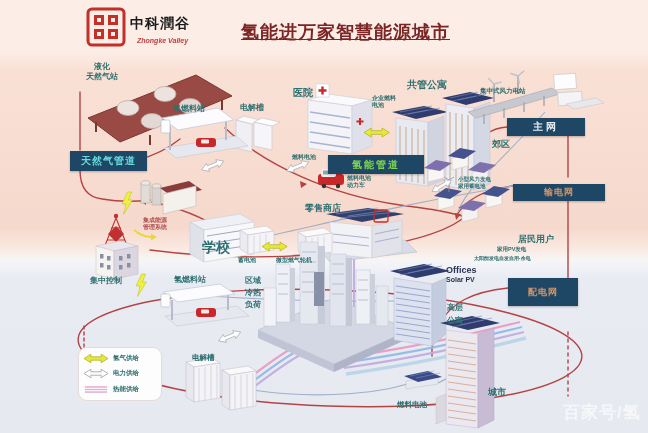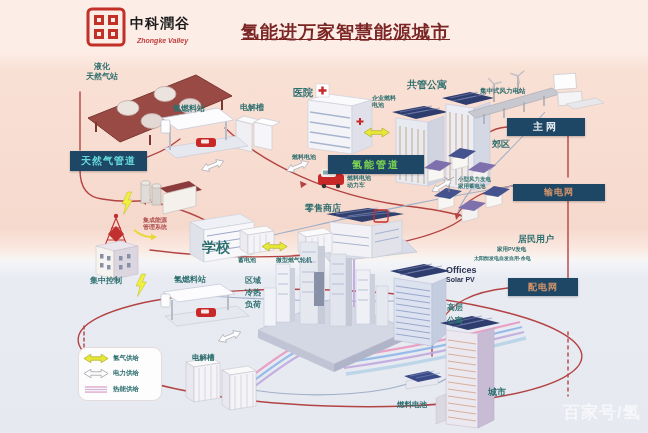--- a/index.html
+++ b/index.html
@@ -425,21 +425,21 @@
   </svg>
   <div class="lbl" style="left:130px;top:15px;font-size:14px;color:#1a1a1a;letter-spacing:1px;">中科潤谷</div>
   <div class="lbl" style="left:137px;top:37px;font-size:7px;color:#c04040;font-style:italic;">Zhongke Valley</div>
   <div class="lbl" style="left:241px;top:22px;font-size:18px;color:#7b2525;letter-spacing:1px;text-decoration:underline;">氢能进万家智慧能源城市</div>
 </div>
 
 <div class="pill" style="left:70px;top:151px;width:77px;height:20px;font-size:10px;color:#66d9d9;letter-spacing:1px;">天然气管道</div>
 <div class="pill" style="left:328px;top:147px;width:96px;height:19px;font-size:10px;color:#7ed652;letter-spacing:2px;margin-top:8px;">氢能管道</div>
 <div class="pill" style="left:507px;top:118px;width:78px;height:18px;font-size:10px;color:#e8eef4;letter-spacing:3px;">主网</div>
 <div class="pill" style="left:513px;top:184px;width:92px;height:17px;font-size:9px;color:#d4956a;letter-spacing:1px;">输电网</div>
-<div class="pill" style="left:508px;top:278px;width:70px;height:18px;font-size:9px;color:#d4956a;letter-spacing:1px;">配电网</div>
+<div class="pill" style="left:508px;top:278px;width:70px;height:28px;font-size:9px;color:#d4956a;letter-spacing:1px;">配电网</div>
 
 <div class="lbl" style="left:72px;top:62px;width:60px;text-align:center;font-size:8px;">液化
 天然气站</div>
 <div class="lbl" style="left:173px;top:104px;font-size:8px;">氢燃料站</div>
 <div class="lbl" style="left:240px;top:103px;font-size:8px;">电解槽</div>
 <div class="lbl" style="left:293px;top:87px;font-size:10px;">医院</div>
 <div class="lbl" style="left:383px;top:79px;font-size:10px;margin-left:24px;">共管公寓</div>
 <div class="lbl" style="left:372px;top:95px;font-size:6px;">企业燃料
 电池</div>
 <div class="lbl" style="left:480px;top:87px;font-size:6.5px;">集中式风力电站</div>

